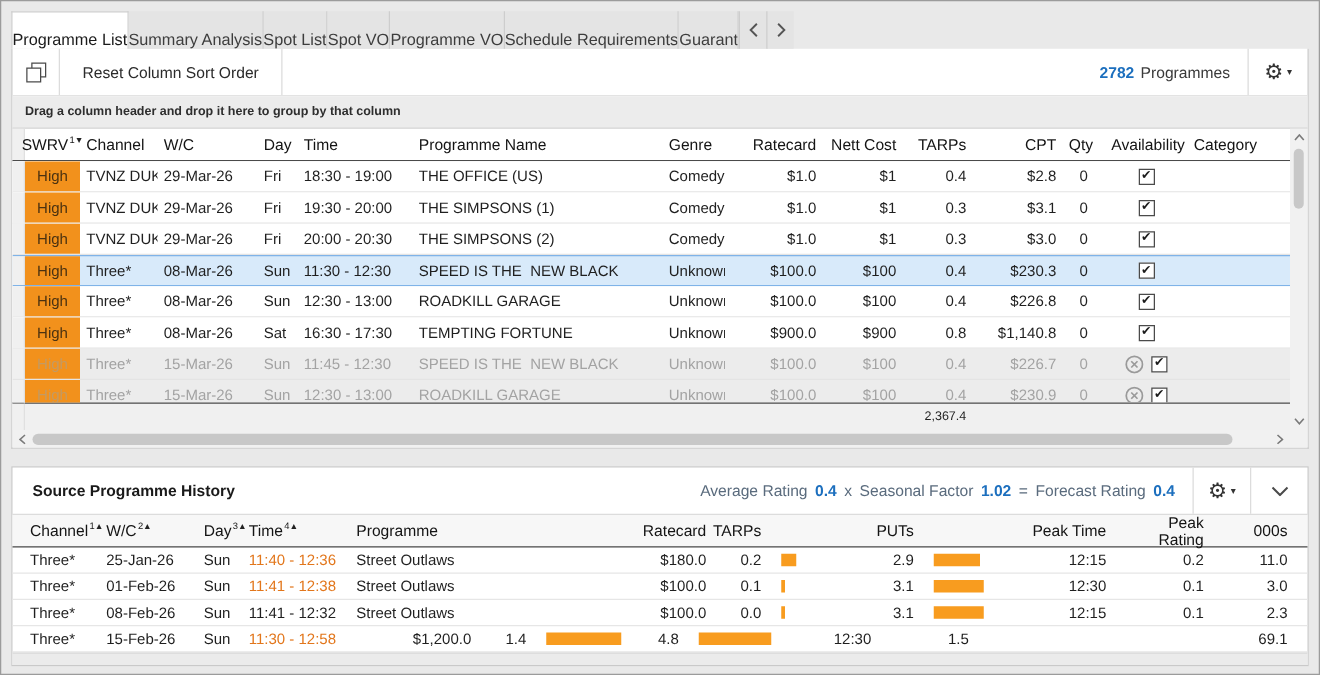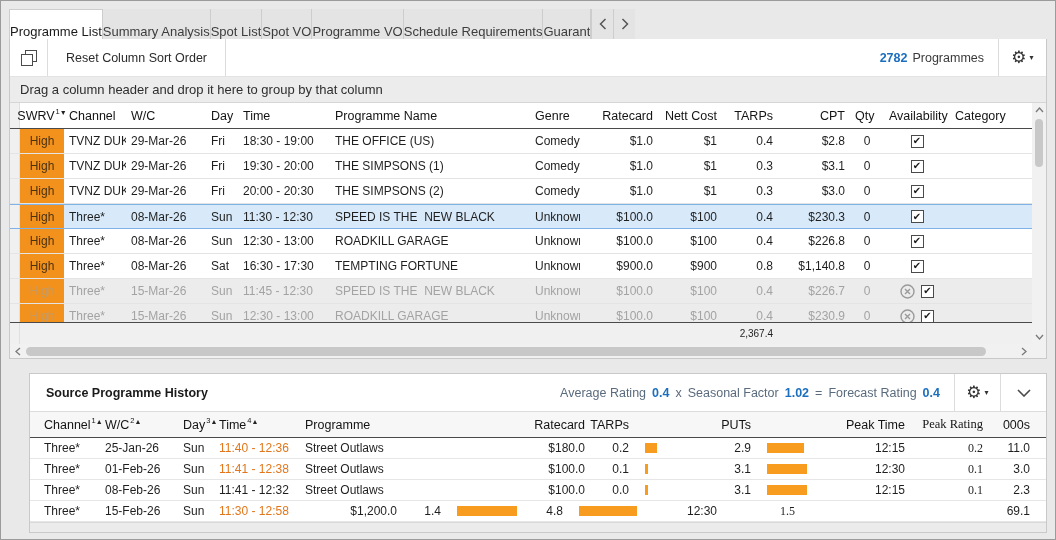--- a/index.html
+++ b/index.html
@@ -46,21 +46,21 @@
   .tb-spacer { flex: 1; }
   .tb-count { display: flex; align-items: center; gap: 5px; padding: 0 14px; font-size: 12.5px; color: #3a3a3a; }
   .tb-count b { color: var(--blue); font-weight: bold; }
   .tb-gear { width: 48px; display: flex; align-items: center; justify-content: center; border-left: 1px solid #dcdcdc; gap: 3px; }
   .gear-glyph { font-size: 17px; color: #333; line-height: 1; }
   .caret { font-size: 8px; color: #333; }
 
   .groupbar {
     height: 26px; background: #ececec; border-bottom: 1px solid #d6d6d6;
     display: flex; align-items: center; padding-left: 10px;
-    font-size: 13px; color: #2e2e2e;
+    font-size: 10px; color: #2e2e2e; font-weight: bold;
   }
 
   
   .grid-area { position: relative; padding-right: 14px; }
   .thead, .trow, .tsum { display: flex; align-items: stretch; }
   .thead { height: 26px; border-bottom: 1px solid #4a4a4a; font-size: 12.5px; color: #141414; }
   .thead .c { display: flex; align-items: center; }
   .rows-wrap { height: 193px; overflow: hidden; background: #fff; }
   .trow { height: 25px; border-bottom: 1px solid #e4e4e4; background: #fff; }
   .trow .c { display: flex; align-items: center; white-space: pre; overflow: hidden; }
@@ -116,21 +116,21 @@
 
   
   .hscroll { height: 14px; display: flex; align-items: center; background: #f1f1f1; }
   .hs-btn { width: 16px; display: flex; align-items: center; justify-content: center; flex: none; }
   .hs-track { flex: 1; height: 14px; display: flex; align-items: center; }
   .hs-thumb { height: 9px; width: 97%; background: #c8c8c8; border-radius: 5px; }
   .hs-corner { width: 14px; flex: none; }
 
   
   .gap { height: 14px; }
-  .history-panel { height: 160px; background: #fff; border: 1px solid #c9c9c9; margin-left: 20px; }
+  .history-panel { height: 160px; background: #fff; border: 1px solid #c9c9c9; }
   .hp-header { height: 38px; display: flex; align-items: stretch; border-bottom: 1px solid #dcdcdc; }
   .hp-title { display: flex; align-items: center; padding-left: 16px; font-weight: bold; font-size: 12.5px; color: #1a1a1a; }
   .hp-formula { display: flex; align-items: center; gap: 6px; padding-right: 14px; font-size: 12.5px; color: #5a6b7d; }
   .hp-formula .val { color: var(--blue); font-weight: bold; }
   .hp-btn { width: 46px; display: flex; align-items: center; justify-content: center; border-left: 1px solid #dcdcdc; gap: 3px; }
 
   .hthead { height: 26px; display: flex; align-items: stretch; background: #f7f7f7; border-bottom: 1px solid #4a4a4a; font-size: 12.5px; color: #141414; }
   .hthead .c { display: flex; align-items: center; }
   .hrow { height: 21px; display: flex; align-items: stretch; border-bottom: 1px solid #e6e6e6; }
   .hrow .c { display: flex; align-items: center; white-space: pre; overflow: hidden; }
@@ -140,21 +140,21 @@
   .hw-wc { width: 78px; }
   .hw-day { width: 36px; }
   .hw-time { width: 86px; }
   .hw-prog { width: 188px; }
   .hw-rate { width: 102px; }
   .hw-tnum { width: 44px; }
   .hw-tbar { width: 80px; }
   .hw-pnum { width: 42px; }
   .hw-pbar { width: 82px; }
   .hw-ptime { width: 72px; }
-  .hw-prating { width: 78px; font-family: Liberation Serif, serif; }
+  .hw-prating { width: 78px; }
   .hw-000 { flex: 1; padding-right: 16px; }
 
   .bar { height: 10px; background: #f89c1f; margin-left: 6px; }
   .hp-strip { height: 10px; background: #ebebeb; border-top: 1px solid #d9d9d9; }
 
   svg { display: block; }
 </style>
 </head>
 <body style="--orange: #f2911c; --blue: #1c6fbe; --selbg: #d8eafa;">
 

